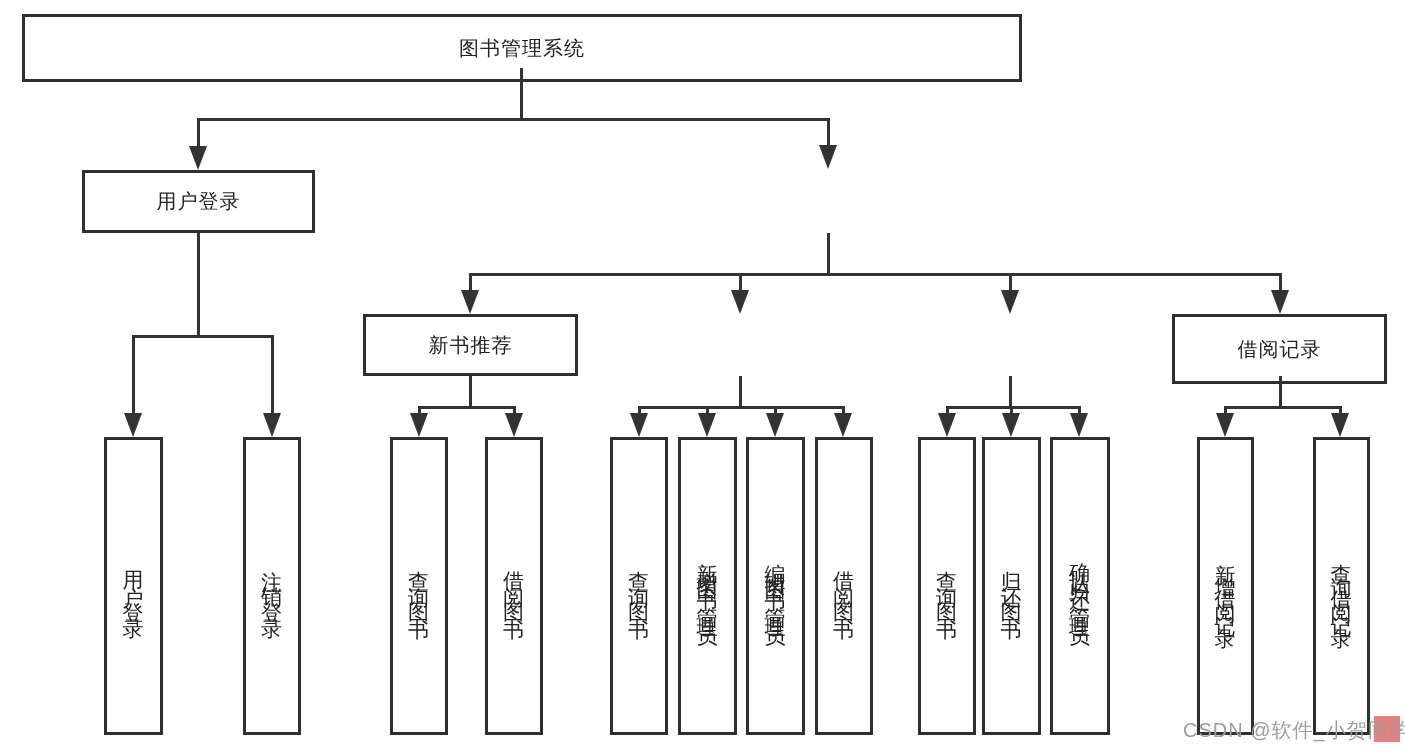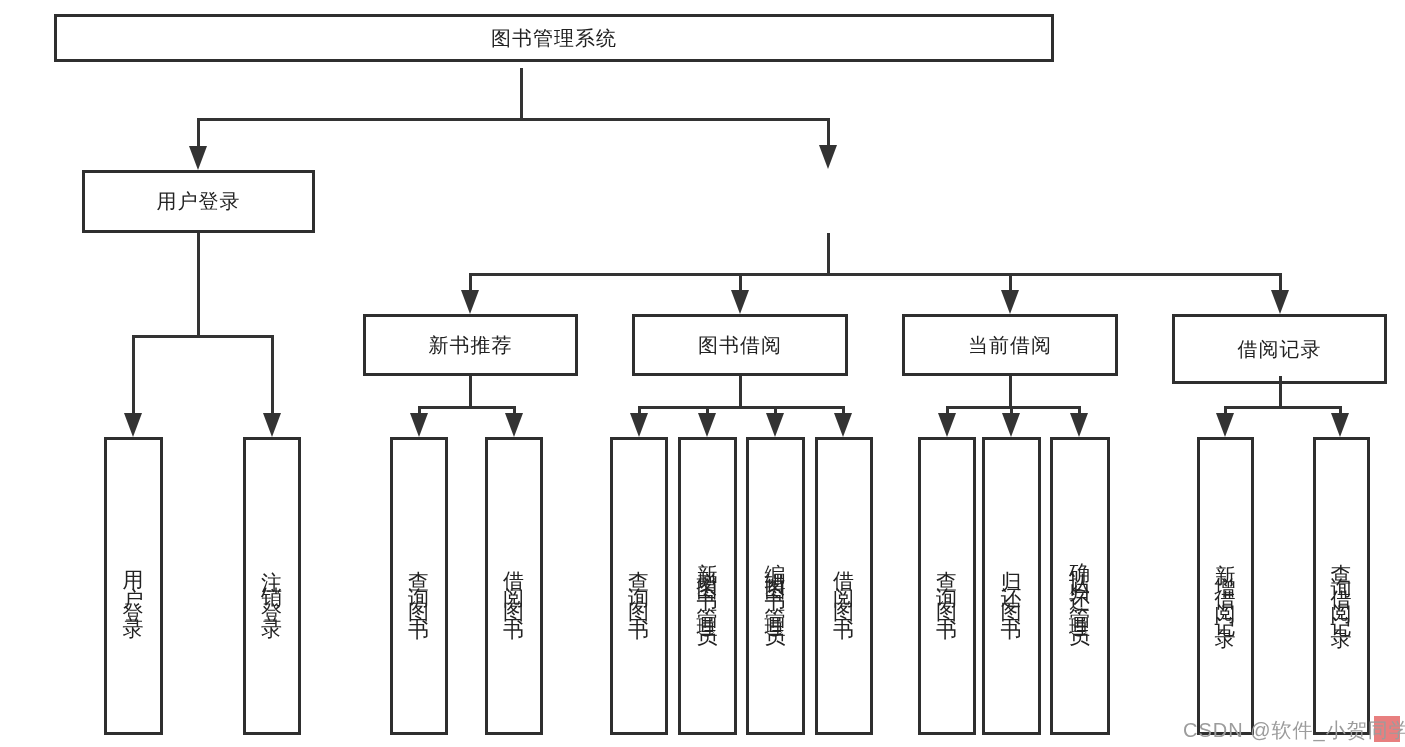--- a/index.html
+++ b/index.html
@@ -37,40 +37,34 @@
   .wm-accent{
     position:absolute;left:1374px;top:716px;width:26px;height:26px;
     background:#e87f7f;z-index:4;
   }
 </style>
 </head>
 <body>
 
 <div id="canvas">
 
-  <div class="node" style="left:22px;top:14px;width:1000px;height:48px;margin-left:32px;">
+  <div class="node" style="left:22px;top:14px;width:1000px;height:68px;">
     <span>图书管理系统</span>
   </div>
 
   <div class="node" style="left:82px;top:170px;width:233px;height:63px;">
     <span>用户登录</span>
   </div>
 
 
   <div class="node" style="left:363px;top:314px;width:215px;height:62px;">
     <span>新书推荐</span>
   </div>
 
-  <div class="node" style="left:632px;top:314px;width:216px;height:62px;">
-    <span>图书借阅</span>
-  </div>
 
-  <div class="node" style="left:902px;top:314px;width:216px;height:62px;">
-    <span>当前借阅</span>
-  </div>
 
   <div class="node" style="left:1172px;top:314px;width:215px;height:70px;">
     <span>借阅记录</span>
   </div>
 
   <div class="leaf" style="left:104px;width:59px;">
     <span>用户登录</span>
   </div>
   <div class="leaf" style="left:243px;width:58px;">
     <span>注销登录</span>

